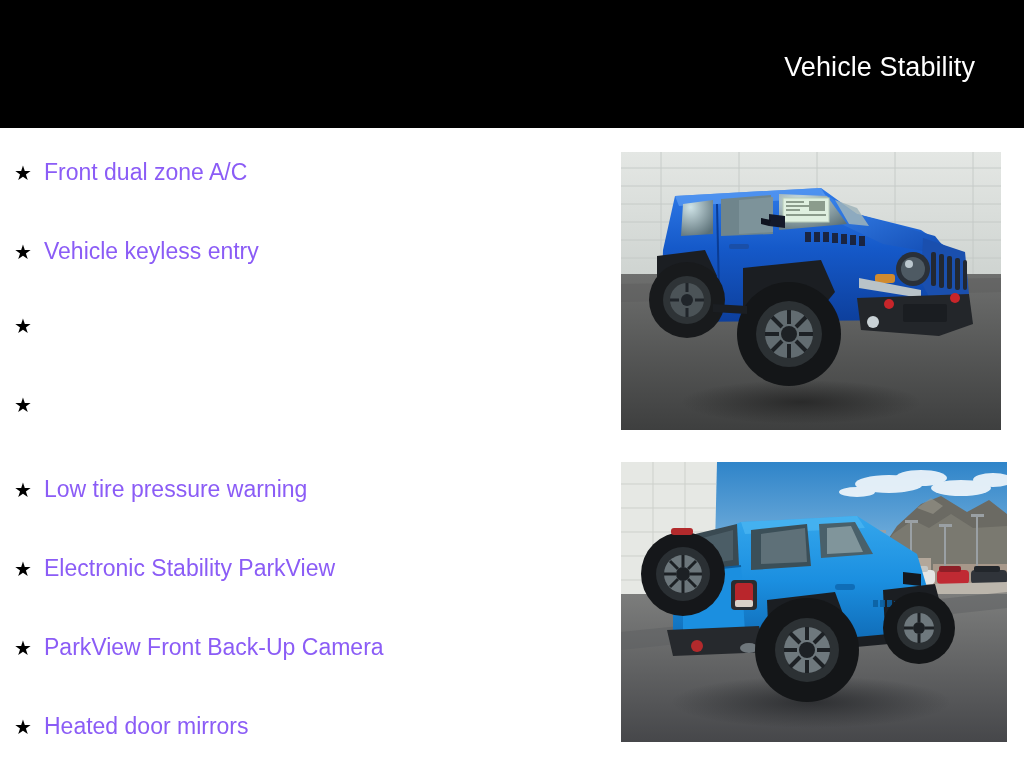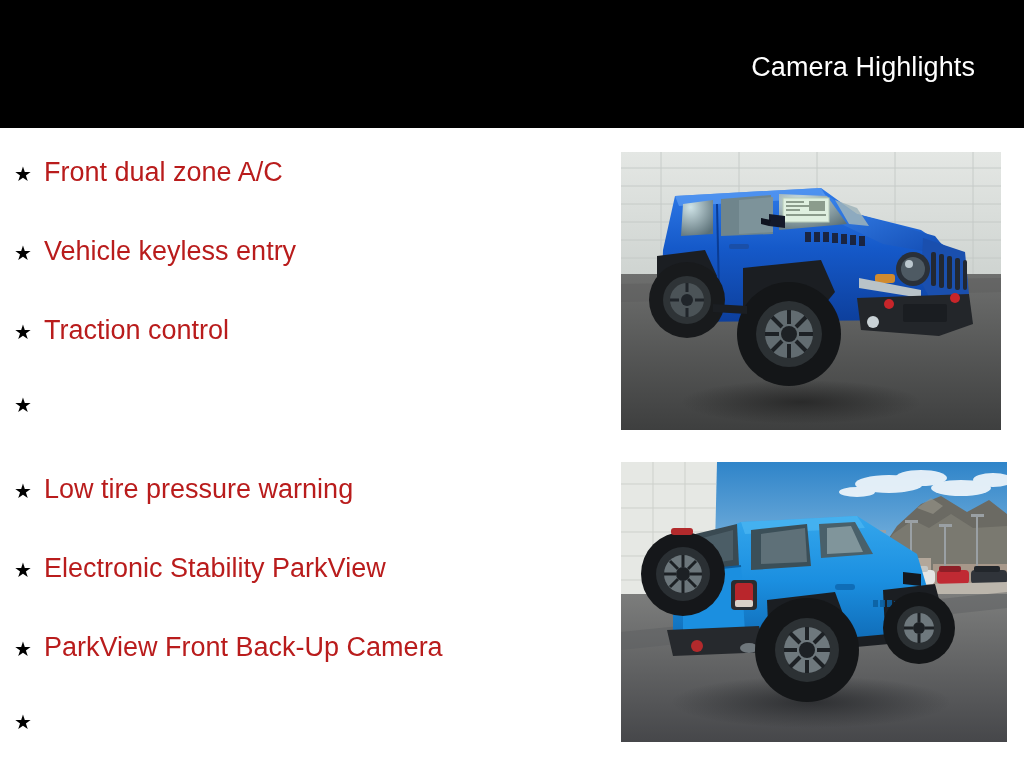--- a/index.html
+++ b/index.html
@@ -55,23 +55,23 @@
   }
   .bullet-star {
     display: inline-block;
     width: 30px;
     font-size: 20px;
     line-height: 1;
     color: #000000;
     flex: 0 0 auto;
   }
   .highlight-label {
-    font-size: 27px;
+    font-size: 23px;
     line-height: 28px;
-    color: #b91c1c;
+    color: #8b5cf6;
   }
 
   
   .photo {
     position: absolute;
     overflow: hidden;
     background: #cfd3d2;
   }
   .photo-front {
     left: 621px;
@@ -84,37 +84,36 @@
     top: 462px;
     width: 386px;
     height: 280px;
   }
   .photo svg { display: block; width: 100%; height: 100%; }
 </style>
 </head>
 <body>
 
 <div class="header-band"></div>
-<div class="header-title">Camera Highlights</div>
+<div class="header-title">Vehicle Stability</div>
 
 <ul class="highlights-list">
 
   <li class="highlight-item" style="top:30px">
     <span class="bullet-star">★</span>
     <span class="highlight-label">Front dual zone A/C</span>
   </li>
 
   <li class="highlight-item" style="top:109px">
     <span class="bullet-star">★</span>
     <span class="highlight-label">Vehicle keyless entry</span>
   </li>
 
   <li class="highlight-item" style="top:188px">
     <span class="bullet-star">★</span>
-    <span class="highlight-label">Traction control</span>
   </li>
 
   <li class="highlight-item" style="top:267px">
     <span class="bullet-star">★</span>
   </li>
 
   <li class="highlight-item" style="top:347px">
     <span class="bullet-star">★</span>
     <span class="highlight-label">Low tire pressure warning</span>
   </li>
@@ -124,20 +123,21 @@
     <span class="highlight-label">Electronic Stability ParkView</span>
   </li>
 
   <li class="highlight-item" style="top:505px">
     <span class="bullet-star">★</span>
     <span class="highlight-label">ParkView Front Back-Up Camera</span>
   </li>
 
   <li class="highlight-item" style="top:584px">
     <span class="bullet-star">★</span>
+    <span class="highlight-label">Heated door mirrors</span>
   </li>
 
 </ul>
 
 <div class="photo photo-front">
   <svg viewBox="0 0 380 278" preserveAspectRatio="none">
     <defs>
       <linearGradient id="wallG" x1="0" y1="0" x2="0" y2="1">
         <stop offset="0" stop-color="#e4e7e4"></stop>
         <stop offset="1" stop-color="#cfd4d1"></stop>

